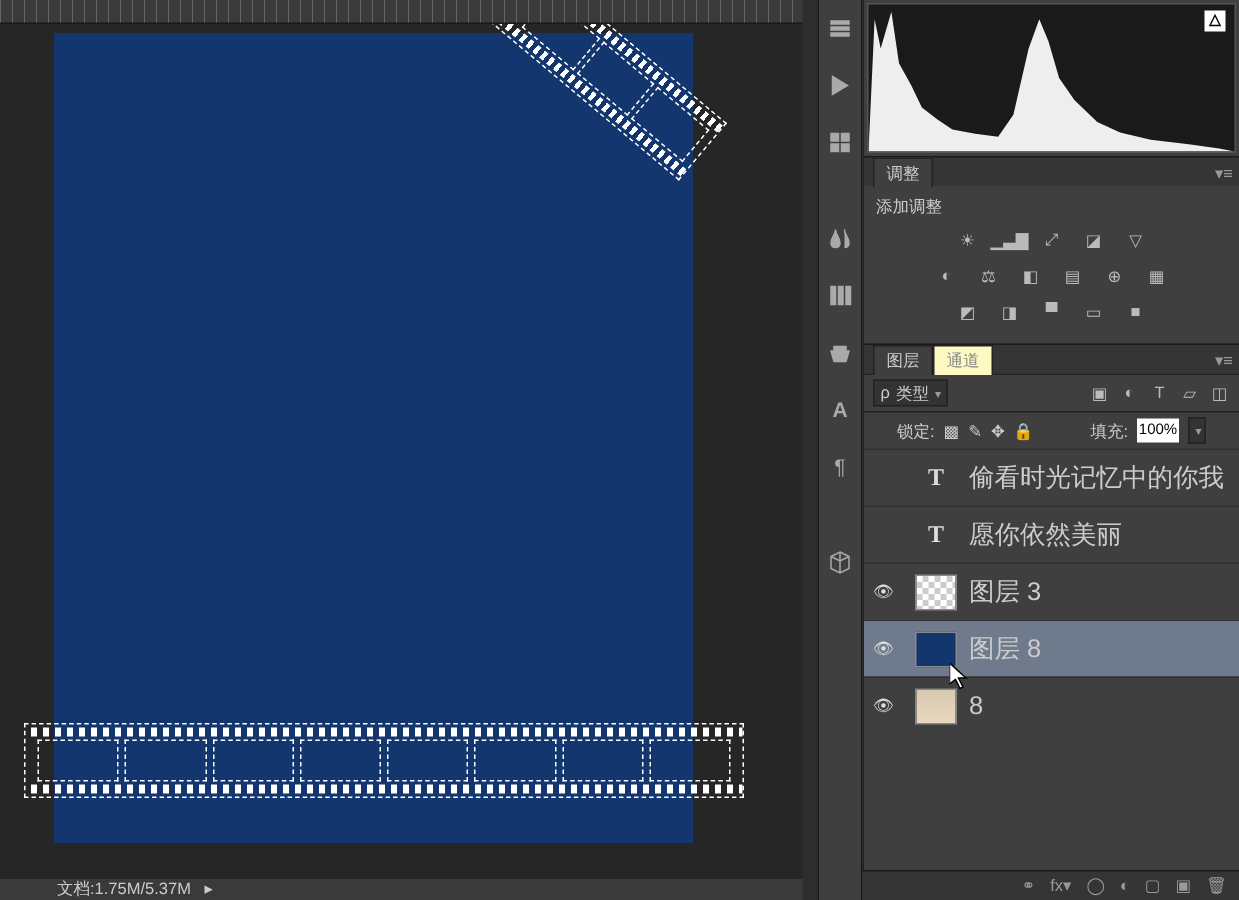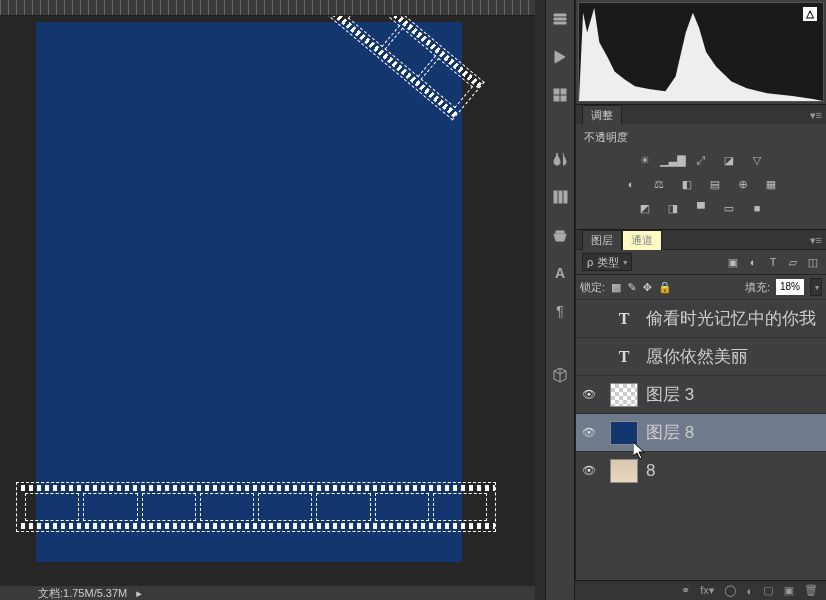--- a/index.html
+++ b/index.html
@@ -32,21 +32,21 @@
 .pmenu{position:absolute;right:4px;top:4px;color:#999}
 .adjbody{padding:6px 8px}
 .adjrow{display:flex;justify-content:center;gap:10px;margin:6px 0}
 .adjrow span{width:18px;height:18px;display:flex;align-items:center;justify-content:center;color:#bbb;cursor:pointer}
 .layerbar{display:flex;align-items:center;gap:4px;padding:3px 6px;background:#3f3f3f;border-top:1px solid #222}
 .dd{background:#333;border:1px solid #222;padding:1px 4px;display:flex;align-items:center;gap:4px;height:18px}
 .dd::after{content:"▾";font-size:8px;color:#999}
 .numbox{background:#fff;color:#000;width:28px;height:16px;text-align:center;line-height:16px;font-size:10px}
 .iconrow{display:flex;gap:6px;margin-left:auto}
 .iconrow span{width:14px;height:14px;color:#bbb;display:flex;align-items:center;justify-content:center}
-.lockrow{display:flex;align-items:center;gap:6px;padding:3px 4px;background:#3f3f3f;border-top:1px solid #222}
+.lockrow{display:flex;align-items:center;gap:6px;padding:3px 22px;background:#3f3f3f;border-top:1px solid #222}
 .layers{background:#3f3f3f}
 .layer{display:flex;align-items:center;height:38px;border-top:1px solid #303030;padding-left:4px;cursor:pointer}
 .layer.sel{background:#6f7b8c}
 .eye{width:18px;height:18px;display:flex;align-items:center;justify-content:center;margin-right:6px;color:#ddd}
 .thumb{width:28px;height:24px;border:1px solid #888;margin-right:8px;background:#fff}
 .thumb.checker{background:repeating-conic-gradient(#ccc 0 25%,#fff 0 50%) 0 0/8px 8px}
 .thumb.blue{background:#14366e}
 .thumb.img{background:linear-gradient(#d8c8b0,#e8d8c0)}
 .tT{width:28px;height:24px;display:flex;align-items:center;justify-content:center;font-family:Georgia,serif;font-weight:bold;font-size:16px;margin-right:8px;color:#ddd}
 .lname{font-size:17px}
@@ -143,21 +143,21 @@
     <svg viewBox="0 0 240 100" preserveAspectRatio="none">
       <path d="M0 100 L4 10 L8 30 L15 5 L20 40 L28 55 L35 70 L45 78 L55 85 L70 88 L85 90 L95 75 L105 30 L112 10 L118 25 L125 50 L135 65 L150 80 L165 87 L185 92 L210 95 L230 98 L240 100 Z" fill="#eee"></path>
     </svg>
   </div>
 
   <div class="phead">
     <span class="tab">调整</span>
     <span class="pmenu">▾≡</span>
   </div>
   <div class="adjbody">
-    <div style="font-size:11px;margin-bottom:6px">不透明度</div>
+    <div style="font-size:11px;margin-bottom:6px">添加调整</div>
     <div class="adjrow">
       <span>☀</span>
       <span>▁▃▇</span>
       <span>⤢</span>
       <span>◪</span>
       <span>▽</span>
     </div>
     <div class="adjrow">
       <span>◐</span>
       <span>⚖</span>
@@ -193,21 +193,21 @@
   </div>
 
 
   <div class="lockrow">
     <span>锁定:</span>
     <span>▩</span>
     <span>✎</span>
     <span>✥</span>
     <span>🔒</span>
     <span style="margin-left:auto">填充:</span>
-    <span class="numbox">18%</span>
+    <span class="numbox">100%</span>
     <span class="dd" style="width:12px"></span>
   </div>
 
   <div class="layers" id="layers-list">
       <div class="layer">
         <span class="eye"></span>
         <span style="width: 6px;"></span>
         <span class="tT">T</span>
         <span class="lname">偷看时光记忆中的你我</span>
       </div>

